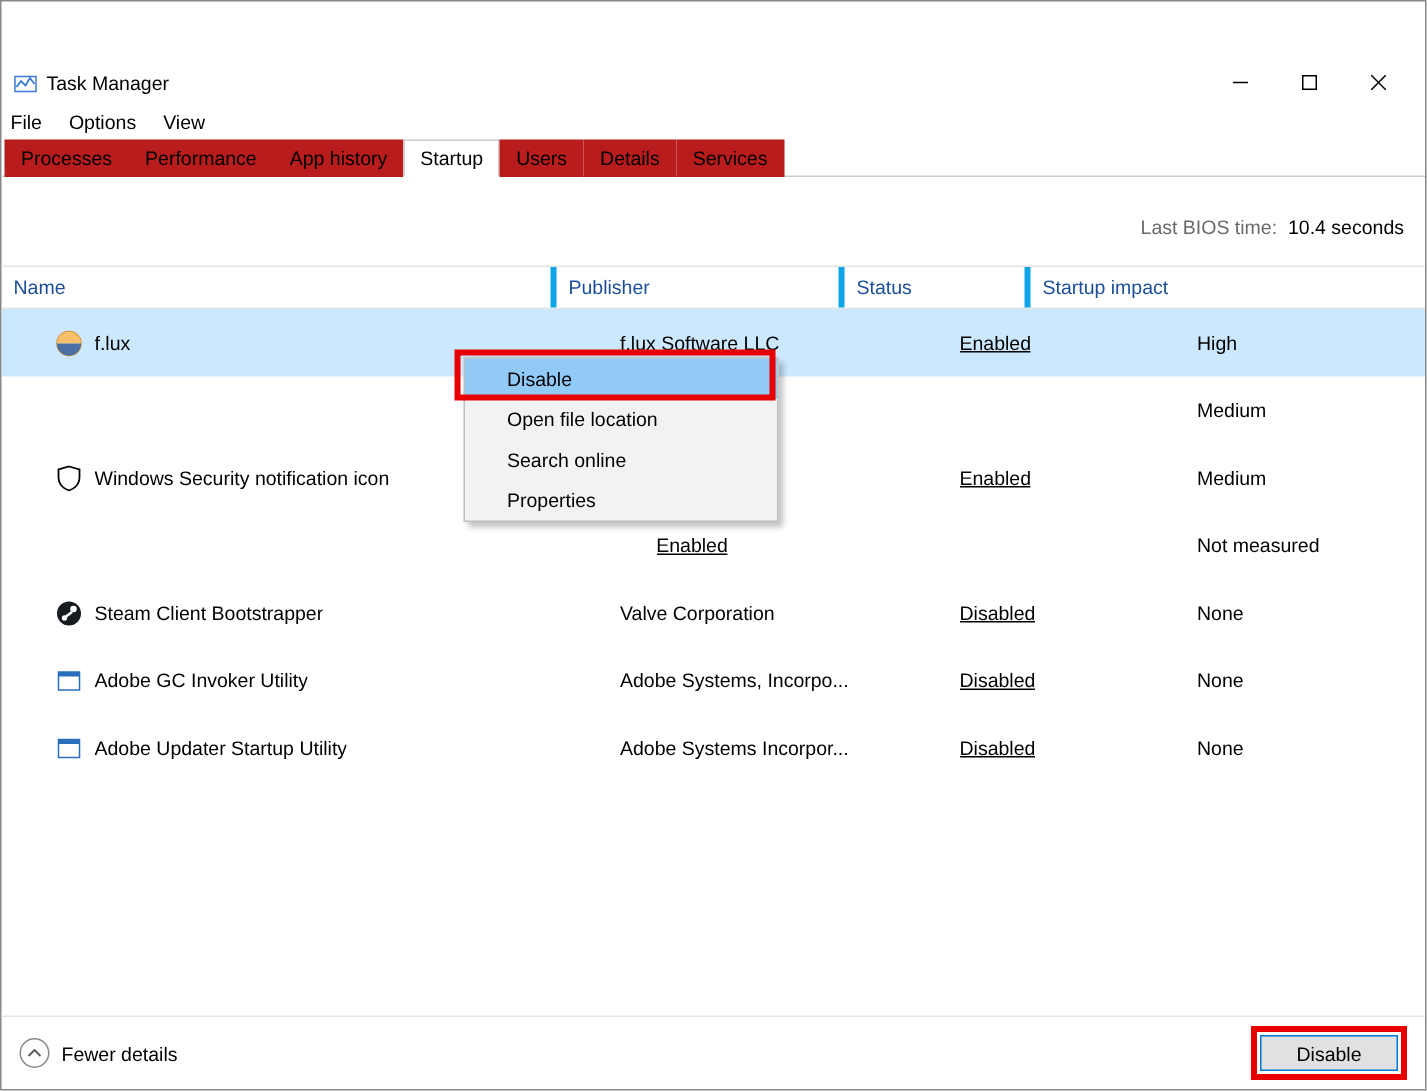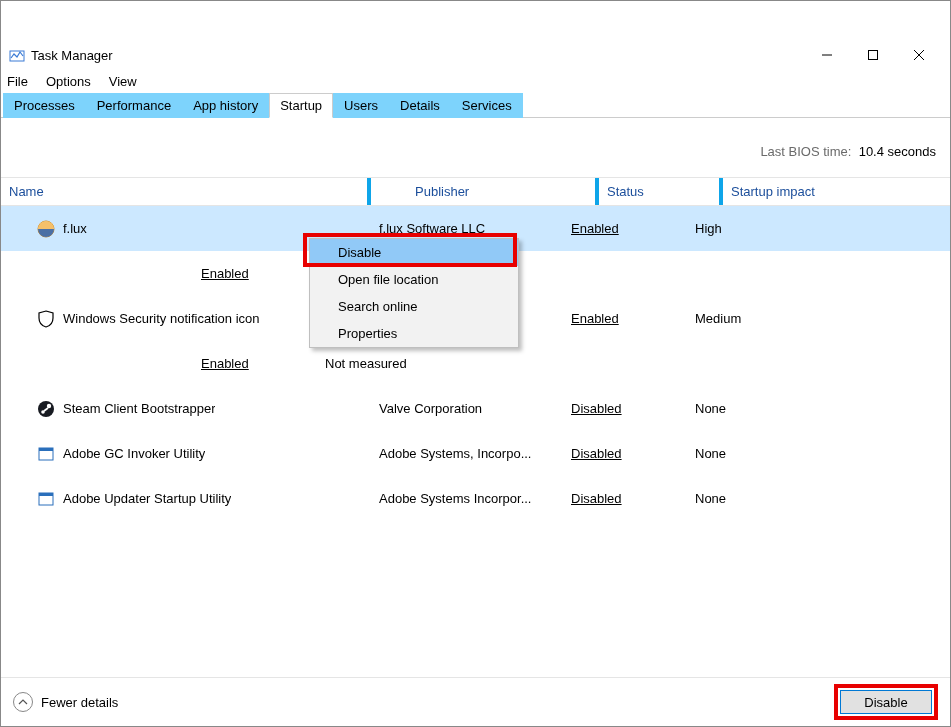--- a/index.html
+++ b/index.html
@@ -6,34 +6,34 @@
 body { background: #fff; color: #000; }
 .window { width: 951px; height: 727px; border: 1px solid #888; display: flex; flex-direction: column; position: relative; }
 .titlebar { height: 30px; display: flex; align-items: center; padding: 0 8px; margin-top: 39px; }
 .app-icon { width: 16px; height: 16px; margin-right: 6px; }
 .title { flex: 1; }
 .win-controls { display: flex; }
 .win-btn { width: 46px; height: 30px; display: flex; align-items: center; justify-content: center; }
 .menubar { height: 22px; display: flex; align-items: center; padding: 0 6px; gap: 18px; }
 .menubar span { cursor: default; }
 .tabbar { display: flex; border-bottom: 1px solid #ccc; padding: 0 2px; }
-.tab { padding: 4px 10px; border: 1px solid transparent; border-bottom: none; position: relative; top: 1px; background: #7dd3fc; }
+.tab { padding: 4px 10px; border: 1px solid transparent; border-bottom: none; position: relative; top: 1px; background: #b91c1c; }
 .tab.active { border-color: #ccc; border-bottom: 1px solid #fff; background: #fff; }
 .info-row { text-align: right; padding: 26px 14px 18px 0; }
 .info-label { color: #6a6a6a; margin-left: 44px; }
 .table-area { flex: 1; border-top: 1px solid #e5e5e5; border-bottom: 1px solid #e5e5e5; overflow: hidden; position: relative; }
 .thead { display: flex; height: 28px; align-items: center; color: #1b4e9b; border-bottom: 1px solid #e5e5e5; position: relative; }
 .th { padding: 0 8px; border-right: 4px solid #0ea5e9; height: 100%; display: flex; align-items: center; }
 .th.name { width: 370px; }
-.th.pub { width: 192px; margin-left: 36px; }
+.th.pub { width: 192px; }
 .th.stat { width: 124px; }
 .th.imp { width: 160px; border-right: none; }
 .sort-chevron { position: absolute; left: 740px; top: -10px; font-size: 10px; color: #5a5a5a; }
 .rows { }
-.row { display: flex; height: 45px; align-items: center; }
+.row { display: flex; height: 45px; align-items: center; justify-content: space-between; }
 .row.sel { background: #cce8ff; }
 .cell { padding: 0 8px; display: flex; align-items: center; gap: 8px; overflow: hidden; white-space: nowrap; text-overflow: ellipsis; }
 .cell.name { width: 370px; padding-left: 36px; }
 .cell.pub { width: 192px; }
 .cell.stat { width: 124px; text-decoration: underline; }
 .cell.imp { width: 160px; }
 .cell .txt { overflow: hidden; text-overflow: ellipsis; white-space: nowrap; }
 .icon { width: 18px; height: 18px; flex-shrink: 0; }
 .ctx-menu { position: absolute; left: 308px; top: 237px; width: 210px; background: #f2f2f2; border: 1px solid #bfbfbf; box-shadow: 3px 3px 4px rgba(0,0,0,0.25); z-index: 10; }
 .ctx-item { height: 27px; display: flex; align-items: center; padding: 0 12px 0 28px; }

